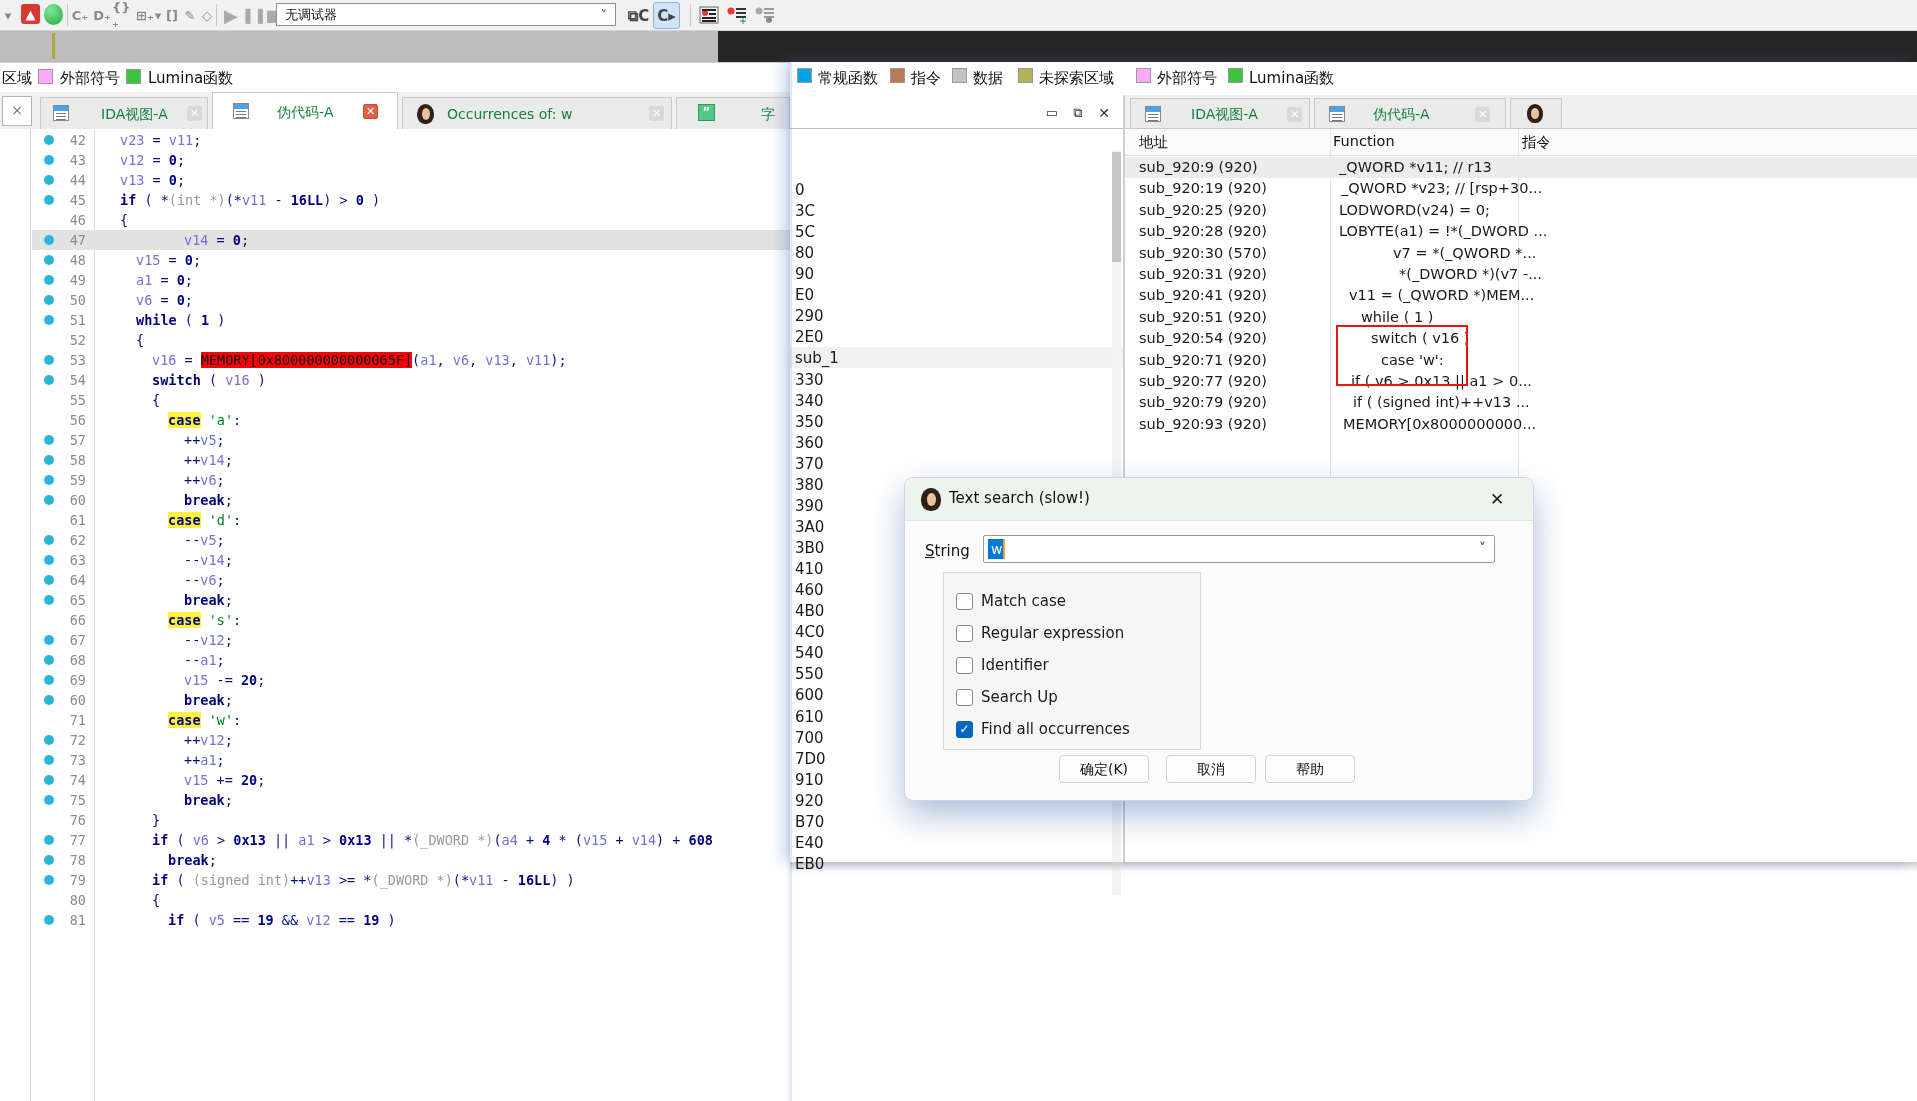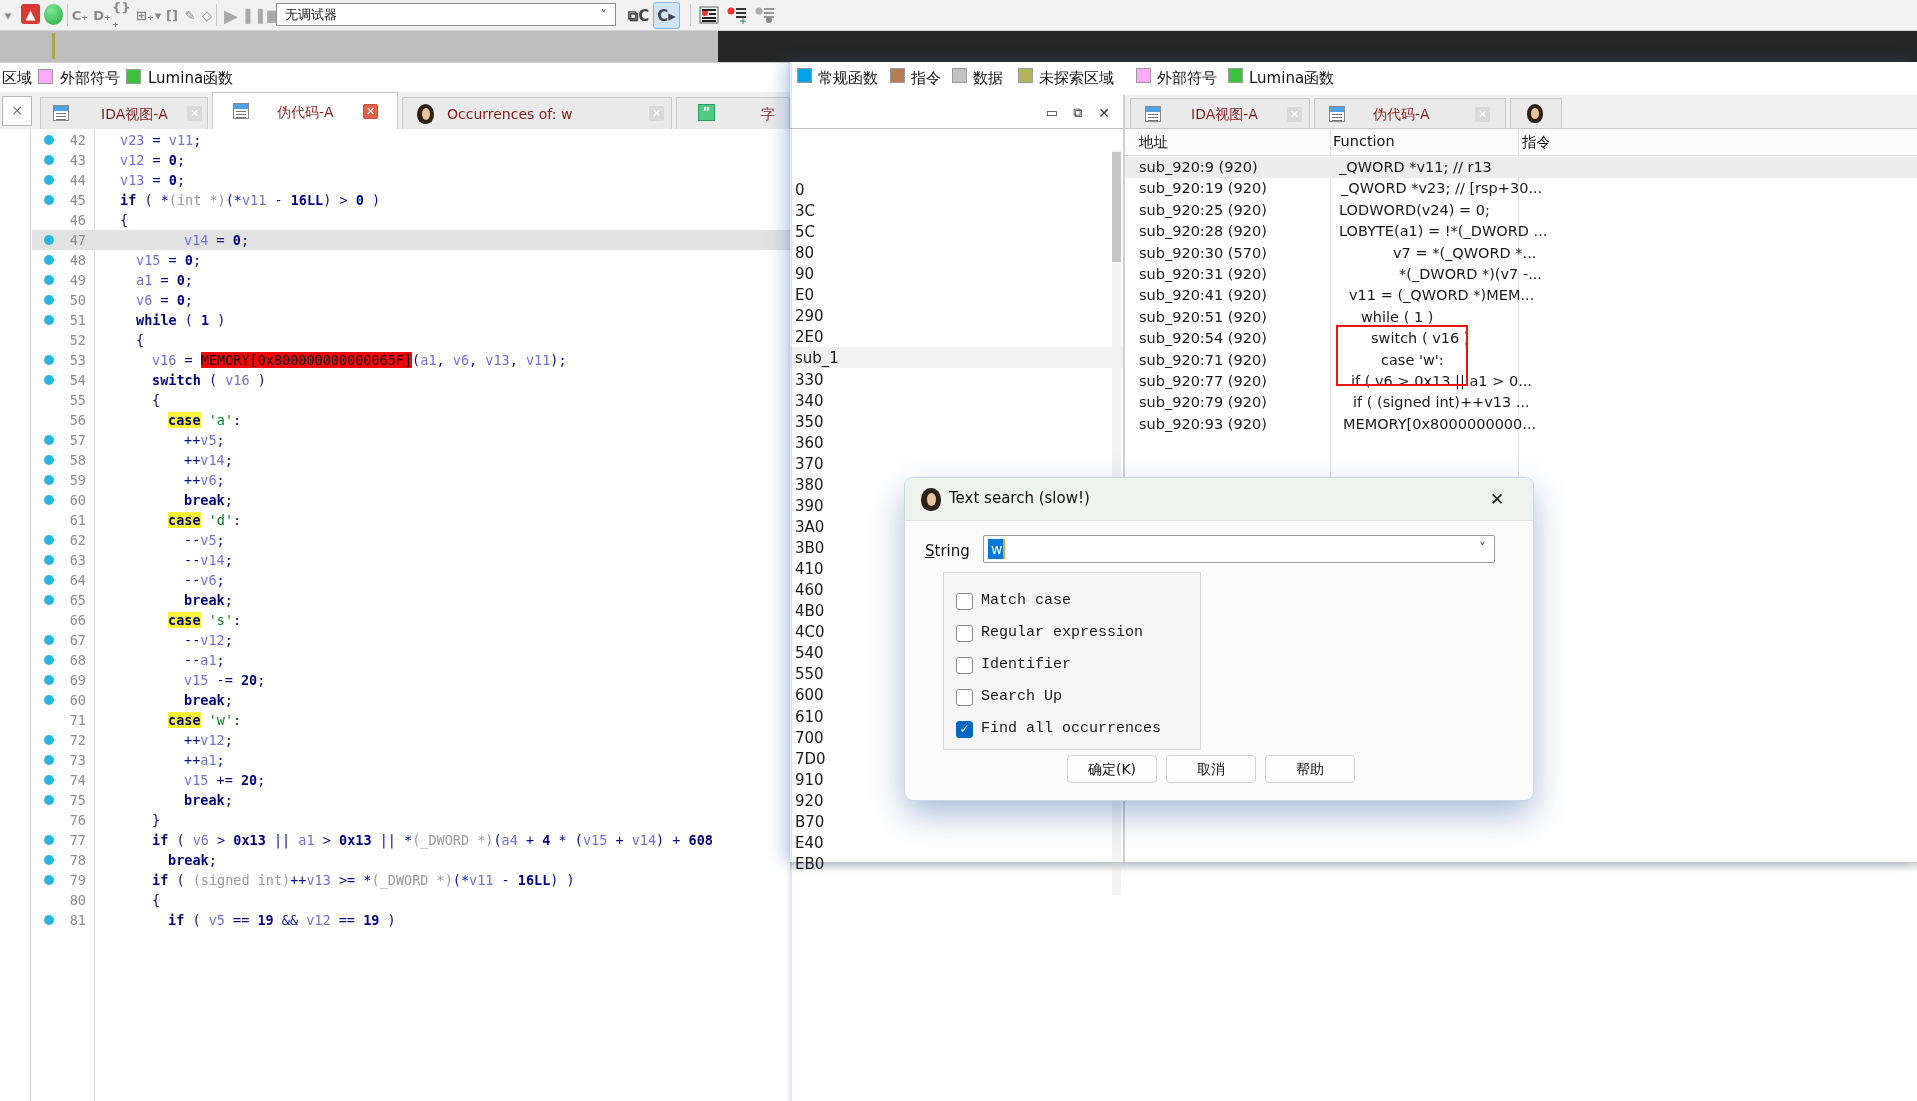--- a/index.html
+++ b/index.html
@@ -15,21 +15,21 @@
   .cfile{position:absolute;top:2px;width:25px;height:25px;border-radius:3px;display:flex;align-items:center;justify-content:center;font-weight:bold;color:#444;font-size:15px;}
   
   #navband-l{left:0;top:31px;width:718px;height:31px;background:#bdbdbd;}
   #navband-r{left:718px;top:31px;width:1199px;height:31px;background:#262626;}
   #navtick{left:52px;top:33px;width:3px;height:26px;background:#a8a83c;}
   
   .swatch{position:absolute;width:15px;height:15px;border:1px solid #9a9a9a;box-sizing:border-box;}
   .legendtxt{position:absolute;font-size:15px;color:#111;white-space:nowrap;}
   .tab{position:absolute;background:#eaeaea;border:1px solid #c9c9c9;border-bottom:none;box-sizing:border-box;}
   .tab.active{background:#fff;}
-  .tablabel{position:absolute;font-size:14px;color:#7f1d1d;white-space:nowrap;}
+  .tablabel{position:absolute;font-size:14px;color:#15803d;white-space:nowrap;}
   .closebox{position:absolute;width:15px;height:15px;background:#d9d9d9;border-radius:2px;color:#fff;font-size:11px;line-height:15px;text-align:center;}
   .closebox.red{background:#e0614e;border:1px solid #c94b38;box-sizing:border-box;line-height:13px;}
   .viewicon{position:absolute;width:16px;height:16px;background:#fff;border:1px solid #888;box-sizing:border-box;}
   .viewicon .bar{position:absolute;left:0;top:0;width:100%;height:5px;background:#4da3e8;}
   .viewicon .l1,.viewicon .l2,.viewicon .l3{position:absolute;left:2px;height:1px;background:#777;width:10px;}
   .viewicon .l1{top:7px}.viewicon .l2{top:10px}.viewicon .l3{top:13px}
   
   #codepanel{left:0;top:129px;width:790px;height:972px;background:#fff;overflow:hidden;}
   .crow{position:absolute;left:32px;width:758px;height:20px;font-family:"DejaVu Sans Mono",monospace;font-size:13.5px;line-height:20px;white-space:pre;color:#001085;}
   .crow .lnum{position:absolute;left:24px;width:30px;text-align:right;color:#8c8c8c;}
@@ -50,21 +50,21 @@
   .fnitem{position:absolute;left:5px;font-size:15px;color:#1a1a1a;white-space:nowrap;}
   .chrow{position:absolute;left:0;width:792px;height:21px;font-size:14.5px;line-height:21px;white-space:nowrap;color:#1a1a1a;}
   .chrow .addr{position:absolute;left:14px;}
   .chrow .func{position:absolute;white-space:pre;}
   
   #dialog{left:905px;top:478px;width:628px;height:322px;background:#fbfbfb;border-radius:8px;
           box-shadow:0 0 0 1px #c9d6e6,0 14px 34px rgba(0,60,140,.35);overflow:hidden;}
   #dlg-title{position:absolute;left:0;top:0;width:100%;height:42px;background:#edf4ee;border-bottom:1px solid #e2e2e2;}
   .chk{position:absolute;left:12px;top:2px;width:17px;height:17px;border:1px solid #8a8a8a;border-radius:3px;background:#fff;box-sizing:border-box;}
   .chk.on{background:#0067c0;border-color:#0067c0;color:#fff;font-size:12px;line-height:15px;text-align:center;}
-  .chklabel{position:absolute;left:37px;top:1px;font-size:15px;color:#1a1a1a;white-space:nowrap;font-family:Liberation Mono, monospace;}
+  .chklabel{position:absolute;left:37px;top:1px;font-size:15px;color:#1a1a1a;white-space:nowrap;}
   .dlgbtn{position:absolute;top:0;width:90px;height:28px;background:#fdfdfd;border:1px solid #d2d2d2;border-radius:4px;
           font-size:14px;text-align:center;line-height:26px;color:#111;box-sizing:border-box;}
   .womanicon{position:absolute;}
   .womanicon .hair{position:absolute;left:0;top:0;width:100%;height:100%;border-radius:50% 50% 45% 45%;background:#2e2218;}
   .womanicon .face{position:absolute;left:28%;top:22%;width:48%;height:58%;border-radius:50%;background:#e7c39a;}
 </style>
 </head>
 <body>
 
 <div id="stage">
@@ -416,19 +416,19 @@
             <span class="chk"></span>
             <span class="chklabel">Search Up</span>
           </div>
           <div style="position: absolute; left: 0px; top: 146px; width: 256px; height: 22px;">
             <span class="chk on">✓</span>
             <span class="chklabel">Find all occurrences</span>
           </div>
         </div>
     </div>
     <div id="dlgbtns" class="abs" style="left:0;top:277px;width:628px;height:28px;">
-        <div class="dlgbtn" style="left: 162px;">确定(K)</div>
+        <div class="dlgbtn" style="left: 154px;">确定(K)</div>
         <div class="dlgbtn" style="left: 261px;">取消</div>
         <div class="dlgbtn" style="left: 360px;">帮助</div>
       </div>
   </div>
 
 </div>
 
 </body></html>

